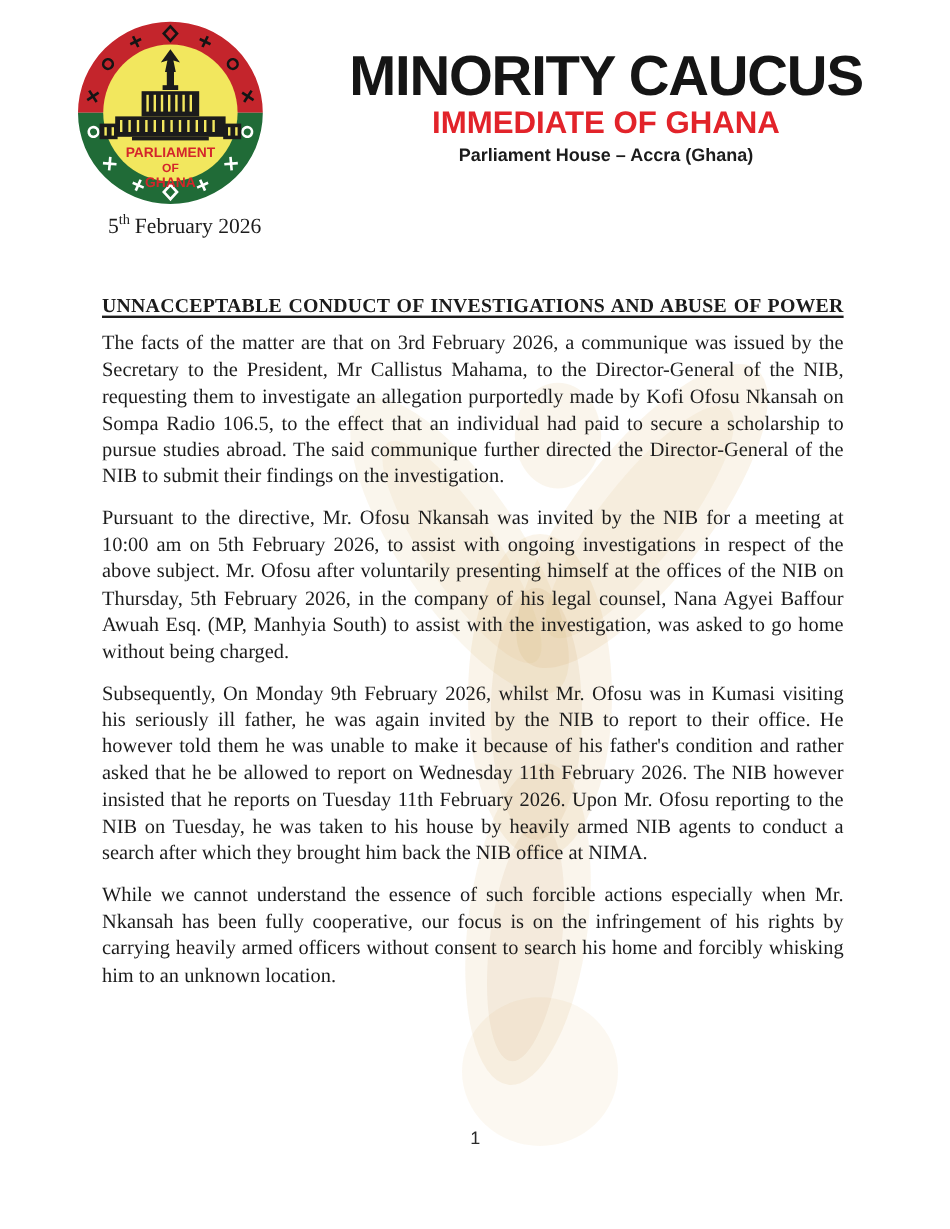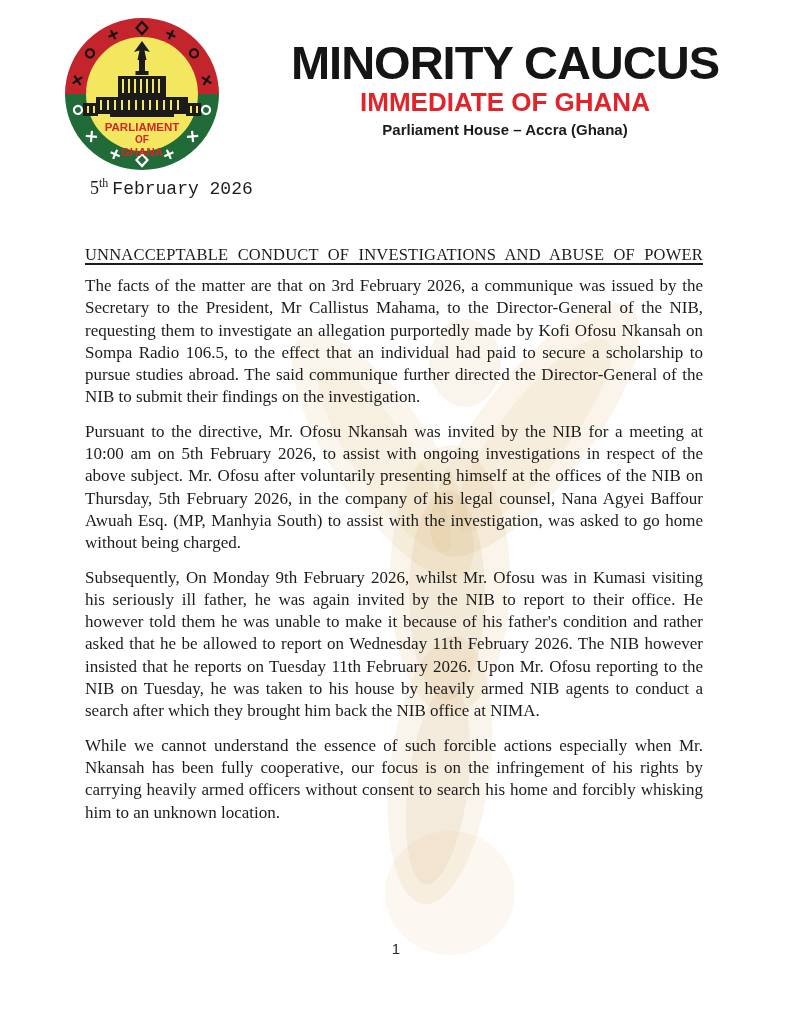--- a/index.html
+++ b/index.html
@@ -64,39 +64,39 @@
   }
 
   .date-line {
     position: absolute;
     left: 90px;
     top: 176px;
     font-size: 18px;
     color: #1c1c1c;
   }
   .date-line sup { font-size: 12px; }
-  .date-rest { margin-left: 4px; font-family: Liberation Mono, monospace; }
+  .date-rest { margin-left: 4px; }
 
   
   .content {
     position: absolute;
     left: 85px;
     top: 245px;
     width: 618px;
     color: #1c1c1c;
   }
   .release-label {
     font-size: 17px;
     font-weight: 700;
     letter-spacing: 0.3px;
     margin-bottom: 16px;
   }
   .headline {
     font-size: 16.5px;
-    font-weight: 400;
+    font-weight: 700;
     letter-spacing: 0.2px;
     text-decoration: underline;
     text-decoration-thickness: 2px;
     text-underline-offset: 3px;
     text-align: justify;
     text-align-last: justify;
     margin-bottom: 10px;
   }
   .content p.body-par {
     font-size: 17px;

